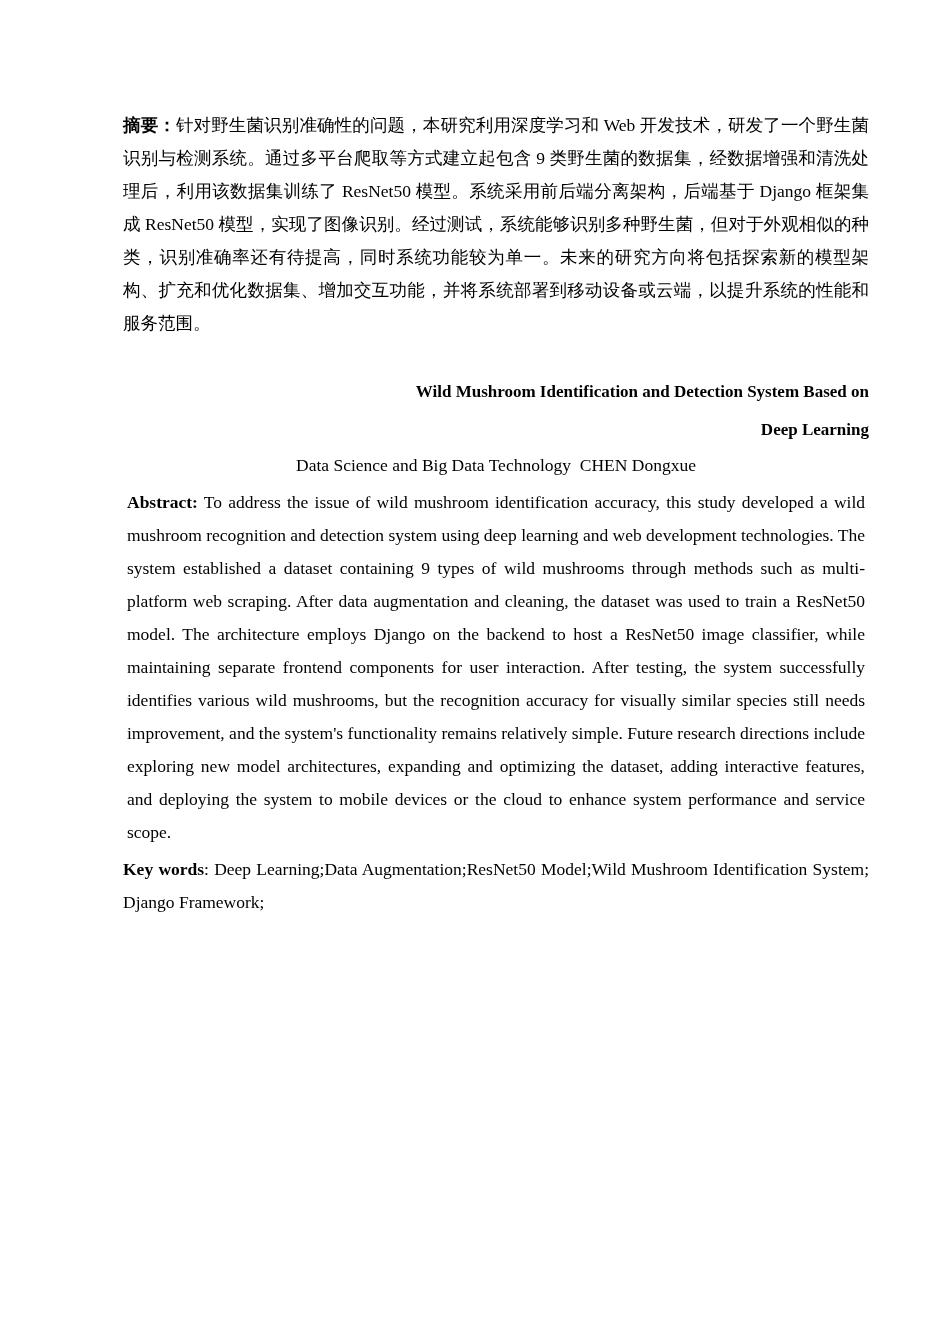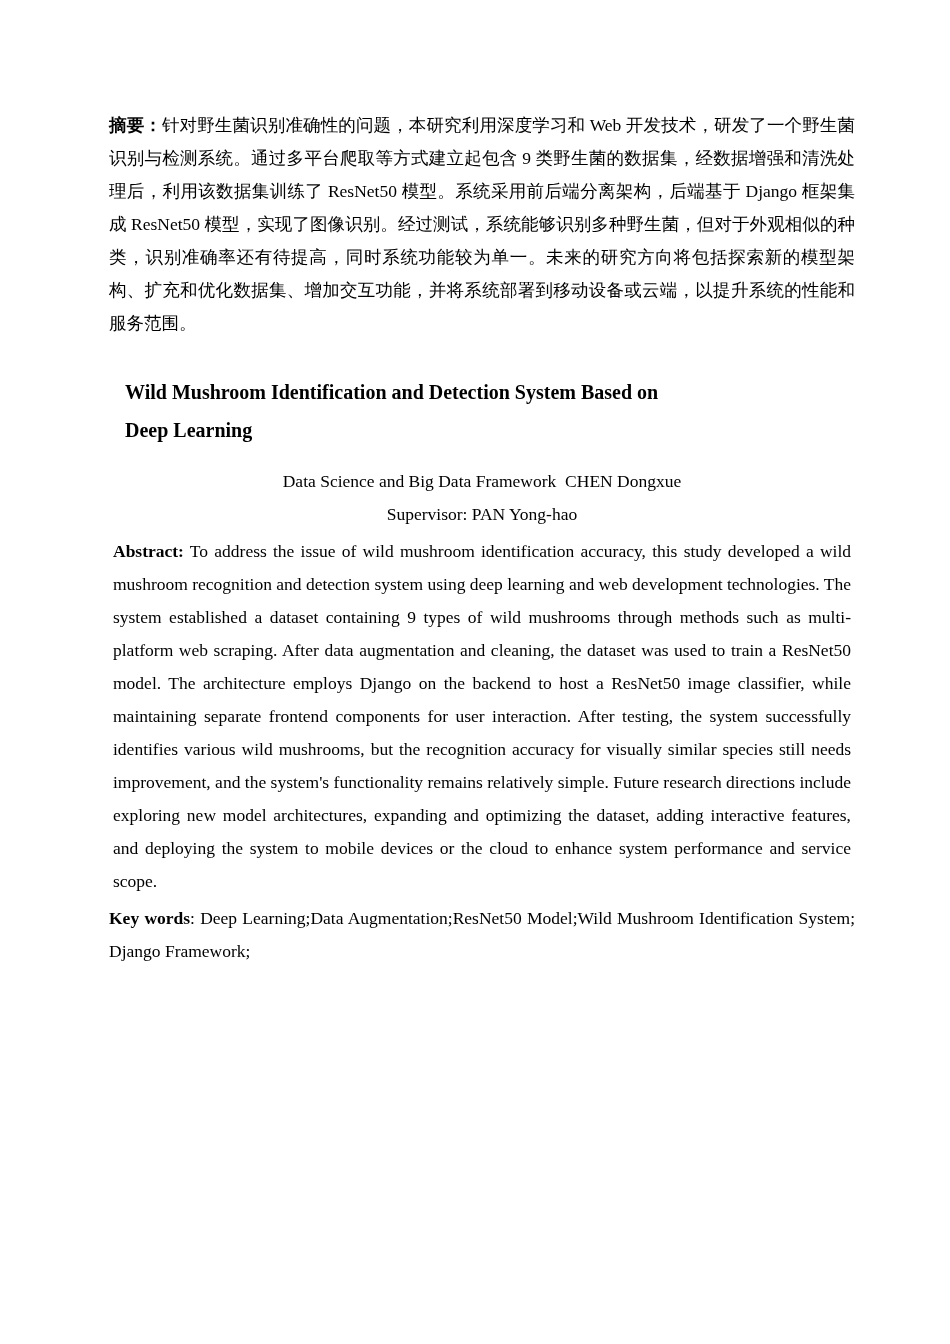--- a/index.html
+++ b/index.html
@@ -1,38 +1,37 @@
 <!DOCTYPE html>
 <html><head>
   <meta charset="utf-8">
   <style>
     html, body { margin: 0; padding: 0; background: #ffffff; }
     body { width: 950px; height: 1344px; position: relative; overflow: hidden; color: #000; }
-    .page { position: absolute; left: 109px; top: 109px; width: 746px; font-family: "Liberation Serif", "DejaVu Serif", serif; font-size: 17.5px; }
+    .page { position: absolute; left: 123px; top: 109px; width: 746px; font-family: "Liberation Serif", "DejaVu Serif", serif; font-size: 17.5px; }
     .cn-block p { margin: 0; line-height: 33px; text-align: justify; text-align-last: left; }
     .cn-block .lbl { font-weight: bold; }
-    .en-title { margin: 16px; margin-top: 33px; text-align: left; font-weight: bold; font-size: 20px; line-height: 38px; }
+    .en-title { margin: 0; margin-top: 33px; text-align: right; font-weight: bold; font-size: 17px; line-height: 38px; }
     .en-meta { margin: 0; text-align: center; line-height: 33px; }
     .abstract { margin: 4px; line-height: 33px; text-align: justify; text-align-last: left; }
     .abstract .lbl { font-weight: bold; }
     .kw { margin: 0; line-height: 33px; text-align: justify; text-align-last: left; }
     .kw .lbl { font-weight: bold; }
   </style>
 </head>
 <body>
 
 <div class="page">
   <div class="cn-block">
     <p><span class="lbl">摘要：</span><span>针对野生菌识别准确性的问题，本研究利用深度学习和 Web 开发技术，研发了一个野生菌识别与检测系统。通过多平台爬取等方式建立起包含 9 类野生菌的数据集，经数据增强和清洗处理后，利用该数据集训练了 ResNet50 模型。系统采用前后端分离架构，后端基于 Django 框架集成 ResNet50 模型，实现了图像识别。经过测试，系统能够识别多种野生菌，但对于外观相似的种类，识别准确率还有待提高，同时系统功能较为单一。未来的研究方向将包括探索新的模型架构、扩充和优化数据集、增加交互功能，并将系统部署到移动设备或云端，以提升系统的性能和服务范围。</span></p>
   </div>
 
   <h1 class="en-title">
     <span>Wild Mushroom Identification and Detection System Based on</span><br>
     <span>Deep Learning</span>
   </h1>
 
-  <p class="en-meta" style="white-space: pre;">Data Science and Big Data Framework  CHEN Dongxue</p>
-  <p class="en-meta">Supervisor: PAN Yong-hao</p>
+  <p class="en-meta" style="white-space: pre;">Data Science and Big Data Technology  CHEN Dongxue</p>
 
   <p class="abstract"><span class="lbl">Abstract:</span><span> To address the issue of wild mushroom identification accuracy, this study developed a wild mushroom recognition and detection system using deep learning and web development technologies. The system established a dataset containing 9 types of wild mushrooms through methods such as multi-platform web scraping. After data augmentation and cleaning, the dataset was used to train a ResNet50 model. The architecture employs Django on the backend to host a ResNet50 image classifier, while maintaining separate frontend components for user interaction. After testing, the system successfully identifies various wild mushrooms, but the recognition accuracy for visually similar species still needs improvement, and the system's functionality remains relatively simple. Future research directions include exploring new model architectures, expanding and optimizing the dataset, adding interactive features, and deploying the system to mobile devices or the cloud to enhance system performance and service scope.</span></p>
 
   <p class="kw"><span class="lbl">Key words</span><span>: Deep Learning;Data Augmentation;ResNet50 Model;Wild Mushroom Identification System; Django Framework;</span></p>
 </div>
 
 </body></html>

